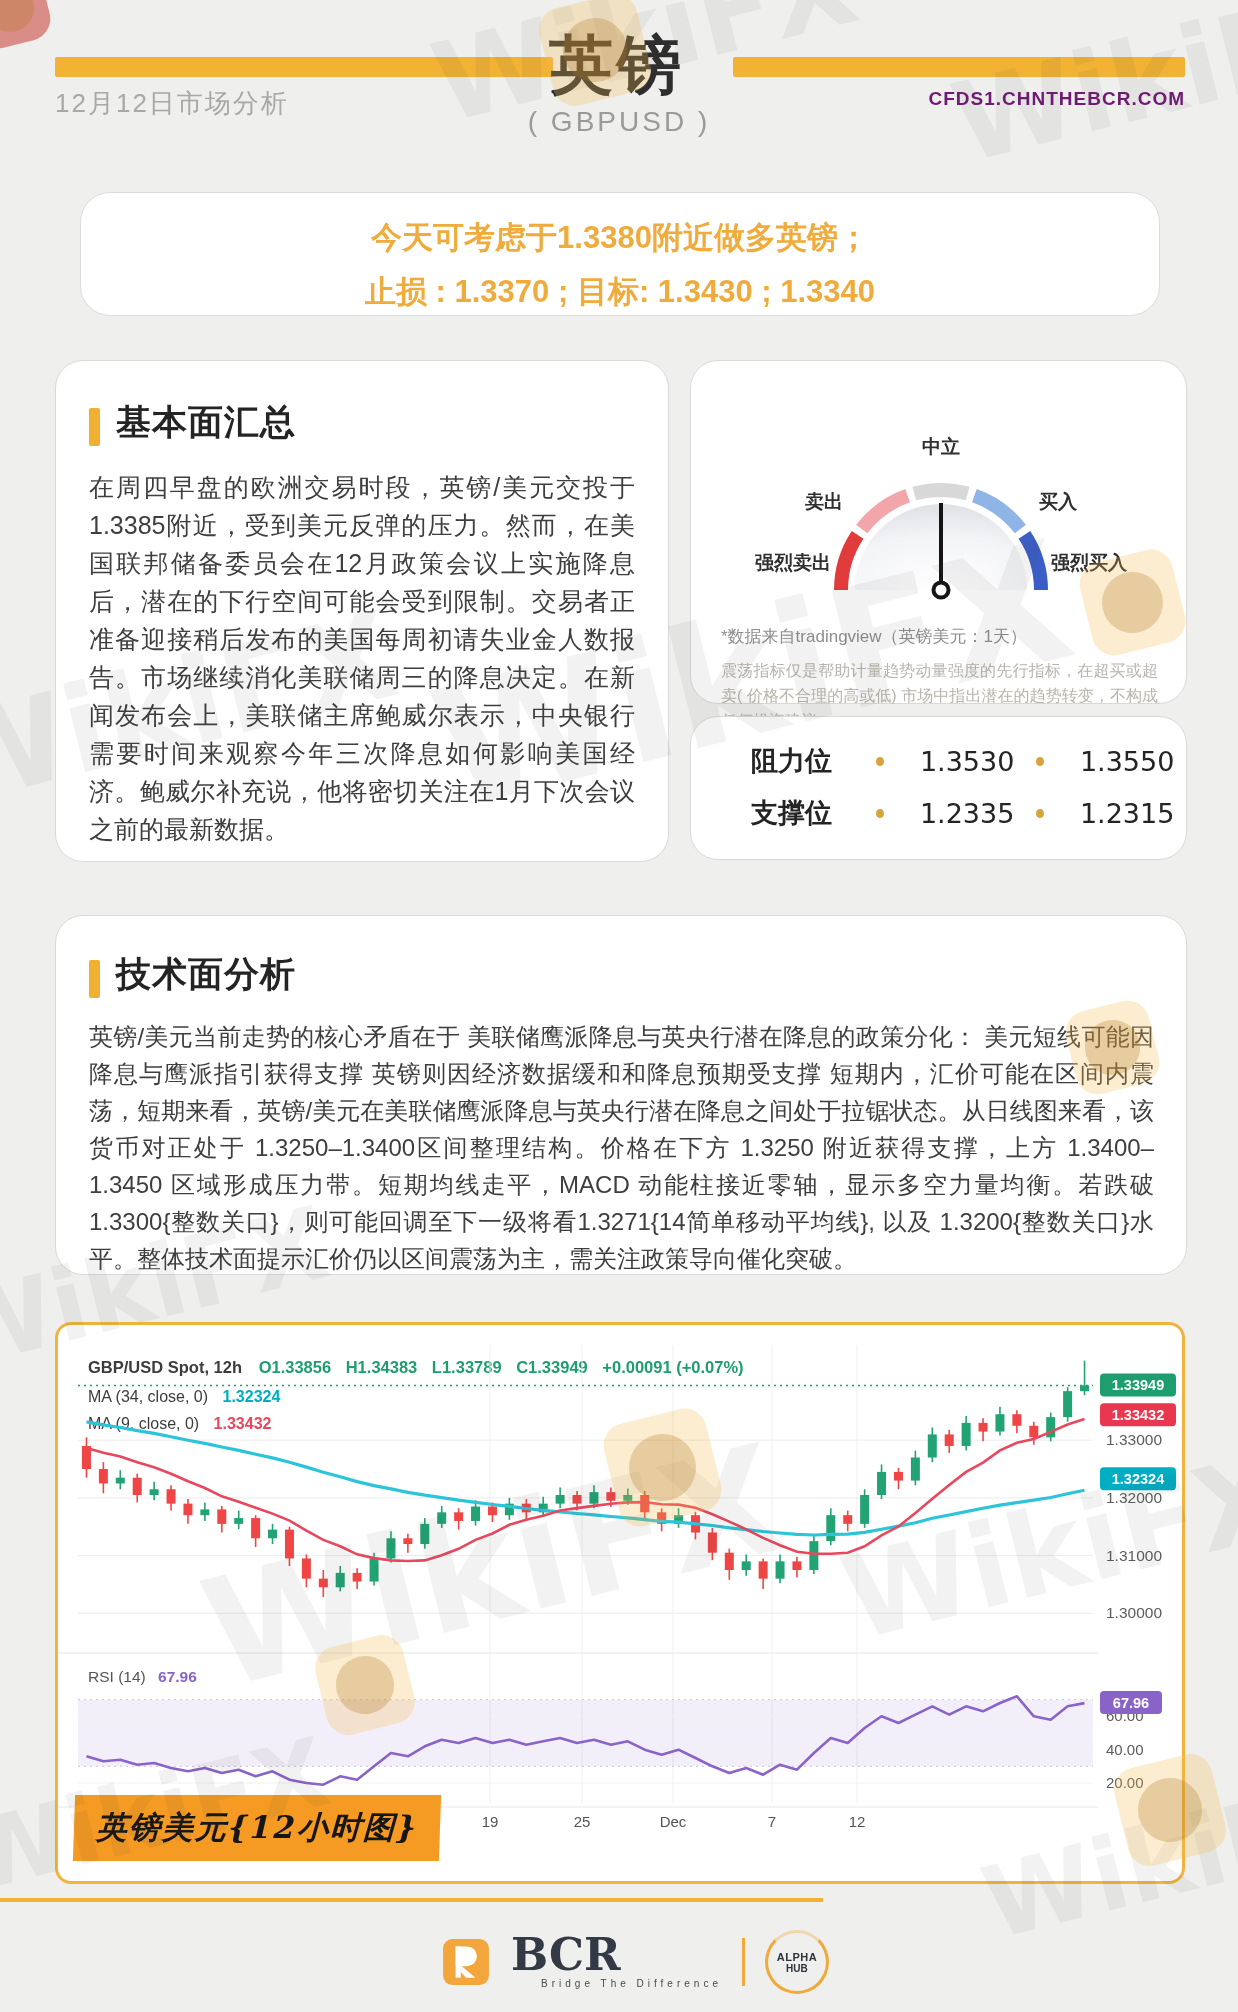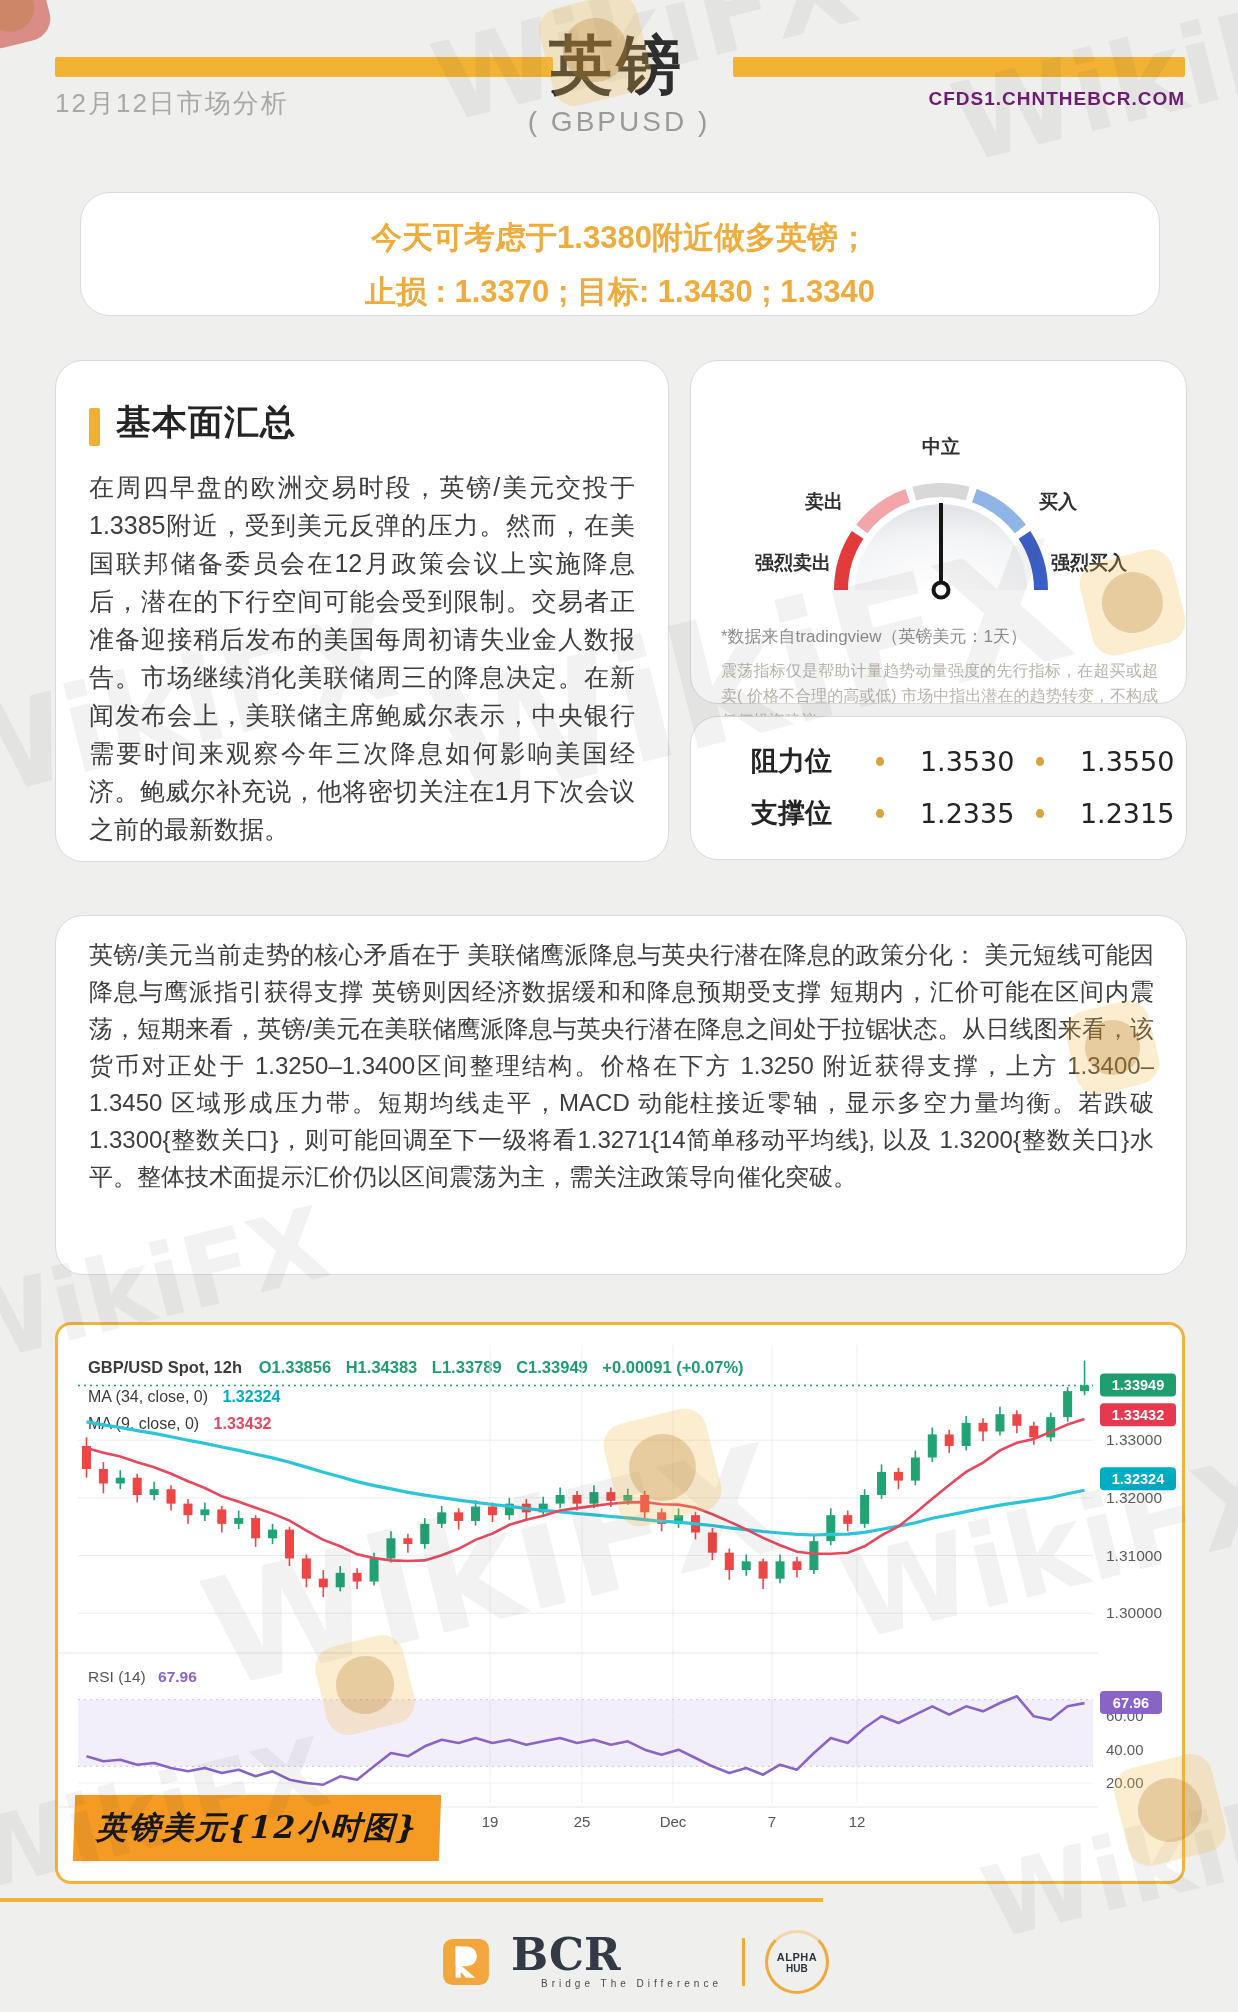--- a/index.html
+++ b/index.html
@@ -117,20 +117,24 @@
   <div class="lvl-row" style="margin:0 0 0 60px;">
     <div class="lvl-label">支撑位</div>
     <div class="lvl-dot"></div>
     <div class="lvl-val">1.2335</div>
     <div class="lvl-dot"></div>
     <div class="lvl-val">1.2315</div>
   </div>
 </div>
 
 <div class="abs card z1" style="left:55px;top:915px;width:1130px;height:358px;">
+  <div class="sec-head" style="margin:35px 0 0 33px;">
+    <div class="sec-mark"></div>
+    <div class="sec-title">技术面分析</div>
+  </div>
   <div class="para" style="margin:20px 32px 0 33px;font-size:24px;line-height:37px;">英镑/美元当前走势的核心矛盾在于 美联储鹰派降息与英央行潜在降息的政策分化： 美元短线可能因降息与鹰派指引获得支撑 英镑则因经济数据缓和和降息预期受支撑 短期内，汇价可能在区间内震荡，短期来看，英镑/美元在美联储鹰派降息与英央行潜在降息之间处于拉锯状态。从日线图来看，该货币对正处于 1.3250–1.3400区间整理结构。价格在下方 1.3250 附近获得支撑，上方 1.3400–1.3450 区域形成压力带。短期均线走平，MACD 动能柱接近零轴，显示多空力量均衡。若跌破 1.3300{整数关口}，则可能回调至下一级将看1.3271{14简单移动平均线}, 以及 1.3200{整数关口}水平。整体技术面提示汇价仍以区间震荡为主，需关注政策导向催化突破。</div>
 </div>
 
 <div class="abs chart-card z1" style="left:55px;top:1322px;width:1124px;height:556px;">
   <svg id="chart-svg" viewBox="0 0 1118 550" width="1118" height="550" style="display:block;">
     <text x="30" y="48" font-size="16.5" fill="#3c3c3c" font-weight="bold">
       <tspan>GBP/USD Spot, 12h</tspan>
       <tspan dx="12" fill="#1E9E6F">O1.33856</tspan>
       <tspan dx="10" fill="#1E9E6F">H1.34383</tspan>
       <tspan dx="10" fill="#1E9E6F">L1.33789</tspan>

